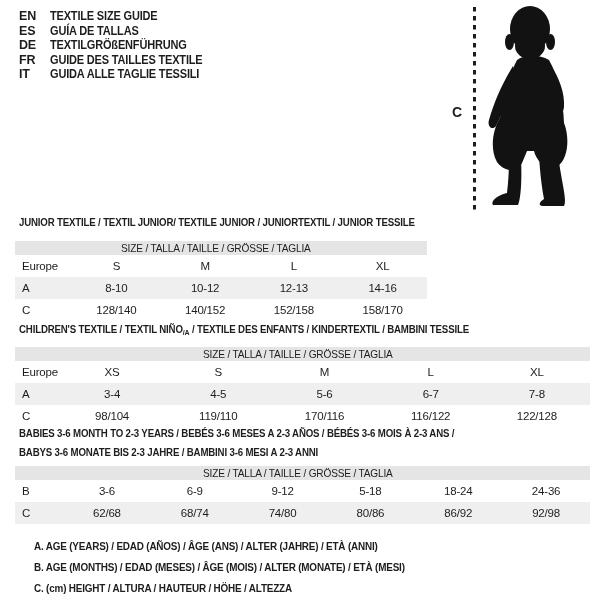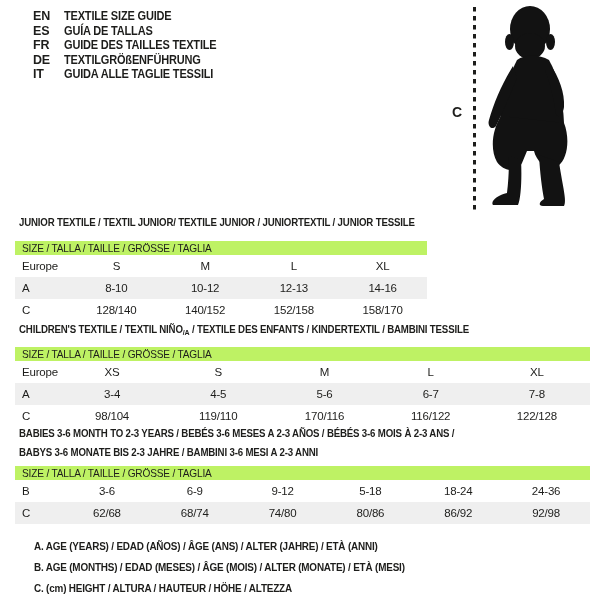--- a/index.html
+++ b/index.html
@@ -22,21 +22,21 @@
   }
   .lang-row {
     display: flex;
     height: 14.6px;
     line-height: 14.6px;
     font-size: 12.5px;
     font-weight: 700;
     letter-spacing: -0.2px;
     white-space: nowrap;
   }
-  .lang-code { width: 31px; flex: 0 0 31px; margin-left: 14px; }
+  .lang-code { width: 31px; flex: 0 0 31px; }
   .lang-label { transform: scaleX(0.88); transform-origin: 0 50%; display: inline-block; }
 
   
   .measure-line { position: absolute; left: 472px; top: 7px; }
   .figure-label {
     position: absolute;
     left: 452px;
     top: 104px;
     font-size: 14px;
     font-weight: 700;
@@ -73,23 +73,23 @@
     height: 22px;
     text-align: center;
     white-space: nowrap;
     overflow: hidden;
   }
   table.size-table td.lab {
     text-align: left;
     padding-left: 7px;
   }
   table.size-table tr.bar td {
-    background: #bef264;
+    background: #e5e5e5;
     height: 14px;
-    text-align: left;
+    text-align: center;
     padding-left: 7px;
     font-size: 11px;
   }
   table.size-table tr.bar td span {
     display: inline-block;
     transform: scaleX(0.92);
     transform-origin: 0 50%;
   }
   table.size-table tr.alt td { background: #efefef; }
 
@@ -113,26 +113,26 @@
   <div class="lang-list">
     <div class="lang-row">
       <span class="lang-code">EN</span>
       <span class="lang-label">TEXTILE SIZE GUIDE</span>
     </div>
     <div class="lang-row">
       <span class="lang-code">ES</span>
       <span class="lang-label">GUÍA DE TALLAS</span>
     </div>
     <div class="lang-row">
+      <span class="lang-code">DE</span>
+      <span class="lang-label">TEXTILGRÖßENFÜHRUNG</span>
+    </div>
+    <div class="lang-row">
       <span class="lang-code">FR</span>
       <span class="lang-label">GUIDE DES TAILLES TEXTILE</span>
-    </div>
-    <div class="lang-row">
-      <span class="lang-code">DE</span>
-      <span class="lang-label">TEXTILGRÖßENFÜHRUNG</span>
     </div>
     <div class="lang-row">
       <span class="lang-code">IT</span>
       <span class="lang-label">GUIDA ALLE TAGLIE TESSILI</span>
     </div>
   </div>
 
   <div class="measure-line">
     <svg width="5" height="203">
       <line x1="2.5" y1="0" x2="2.5" y2="203" stroke="#1d1d1b" stroke-width="3" stroke-dasharray="4.5 4.5"></line>

